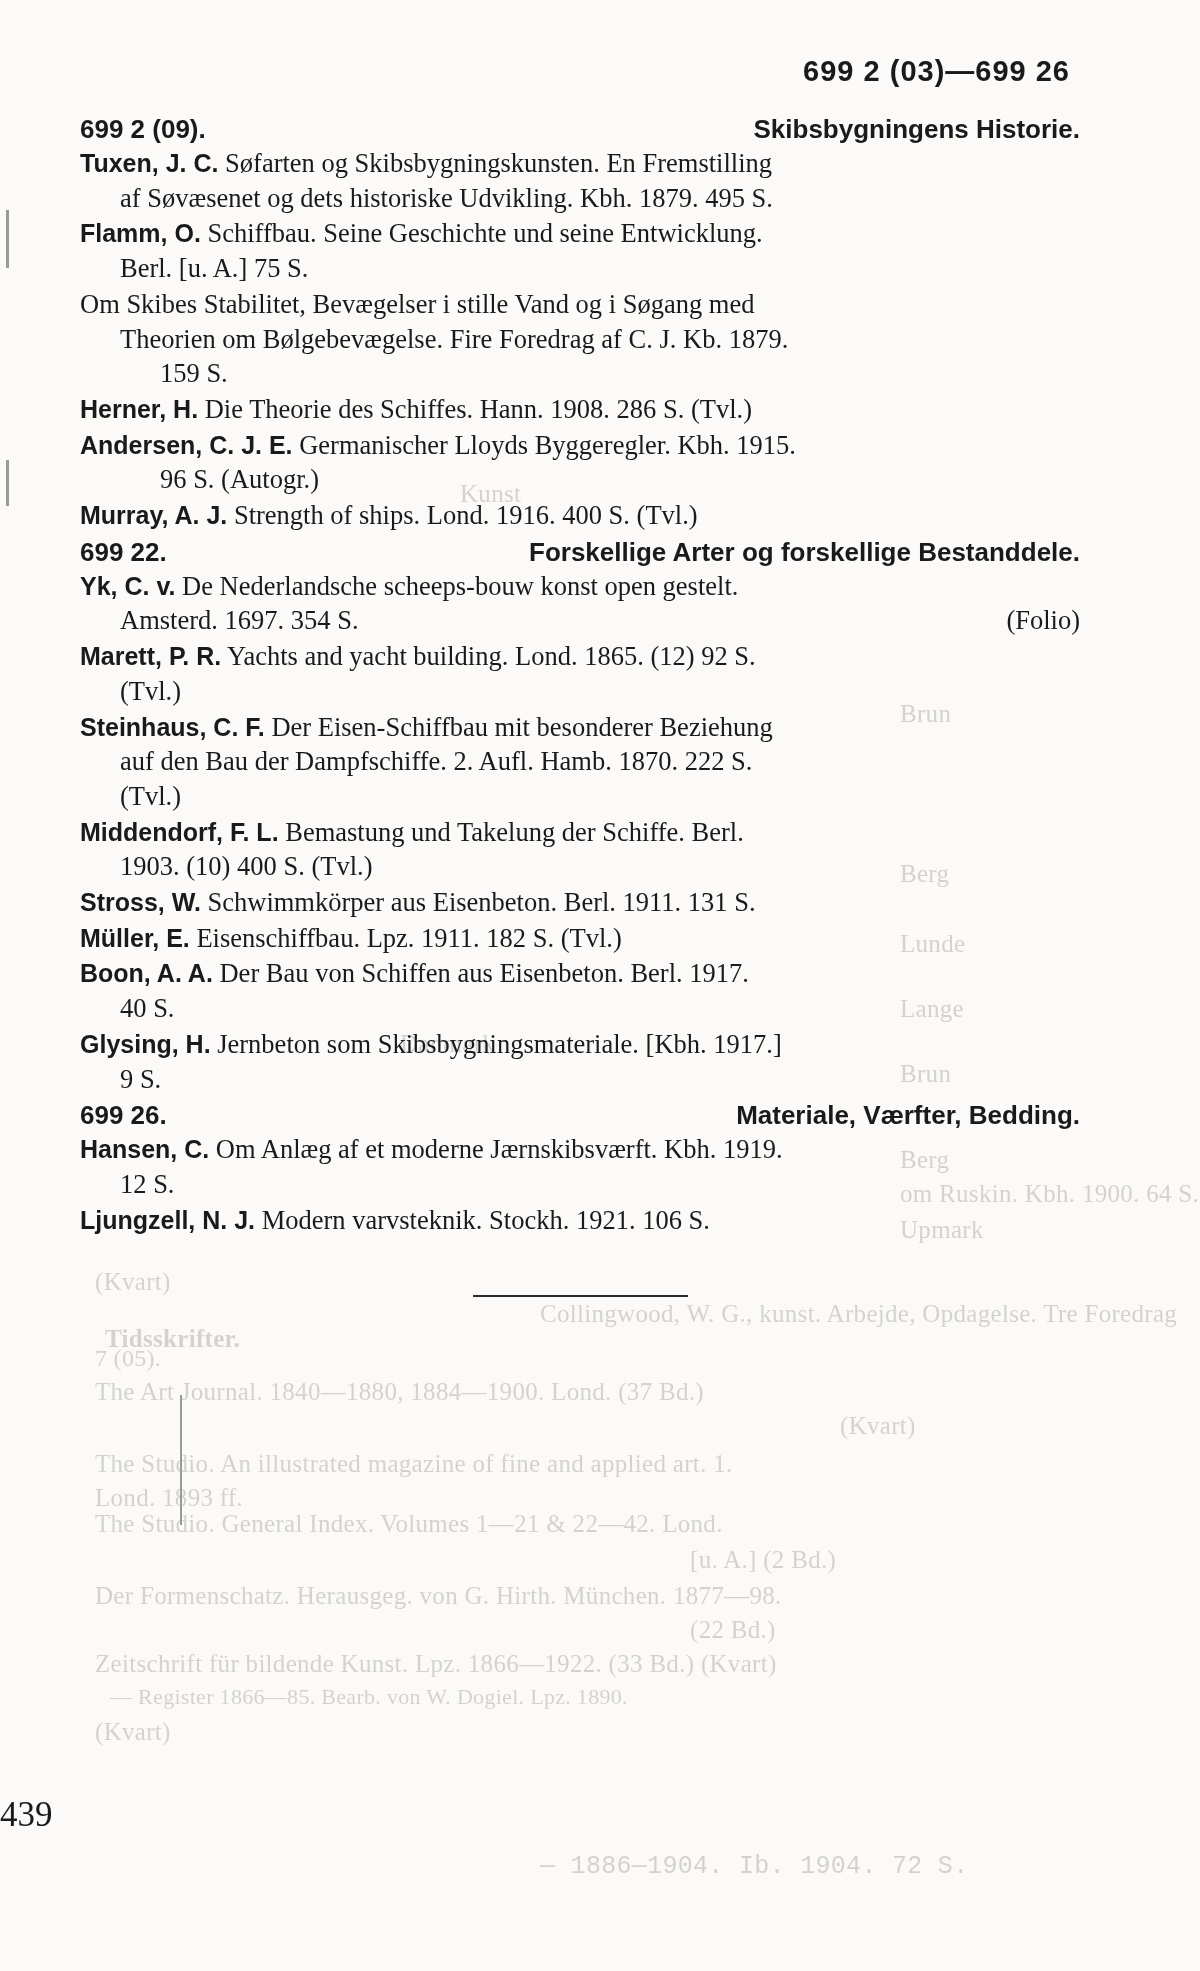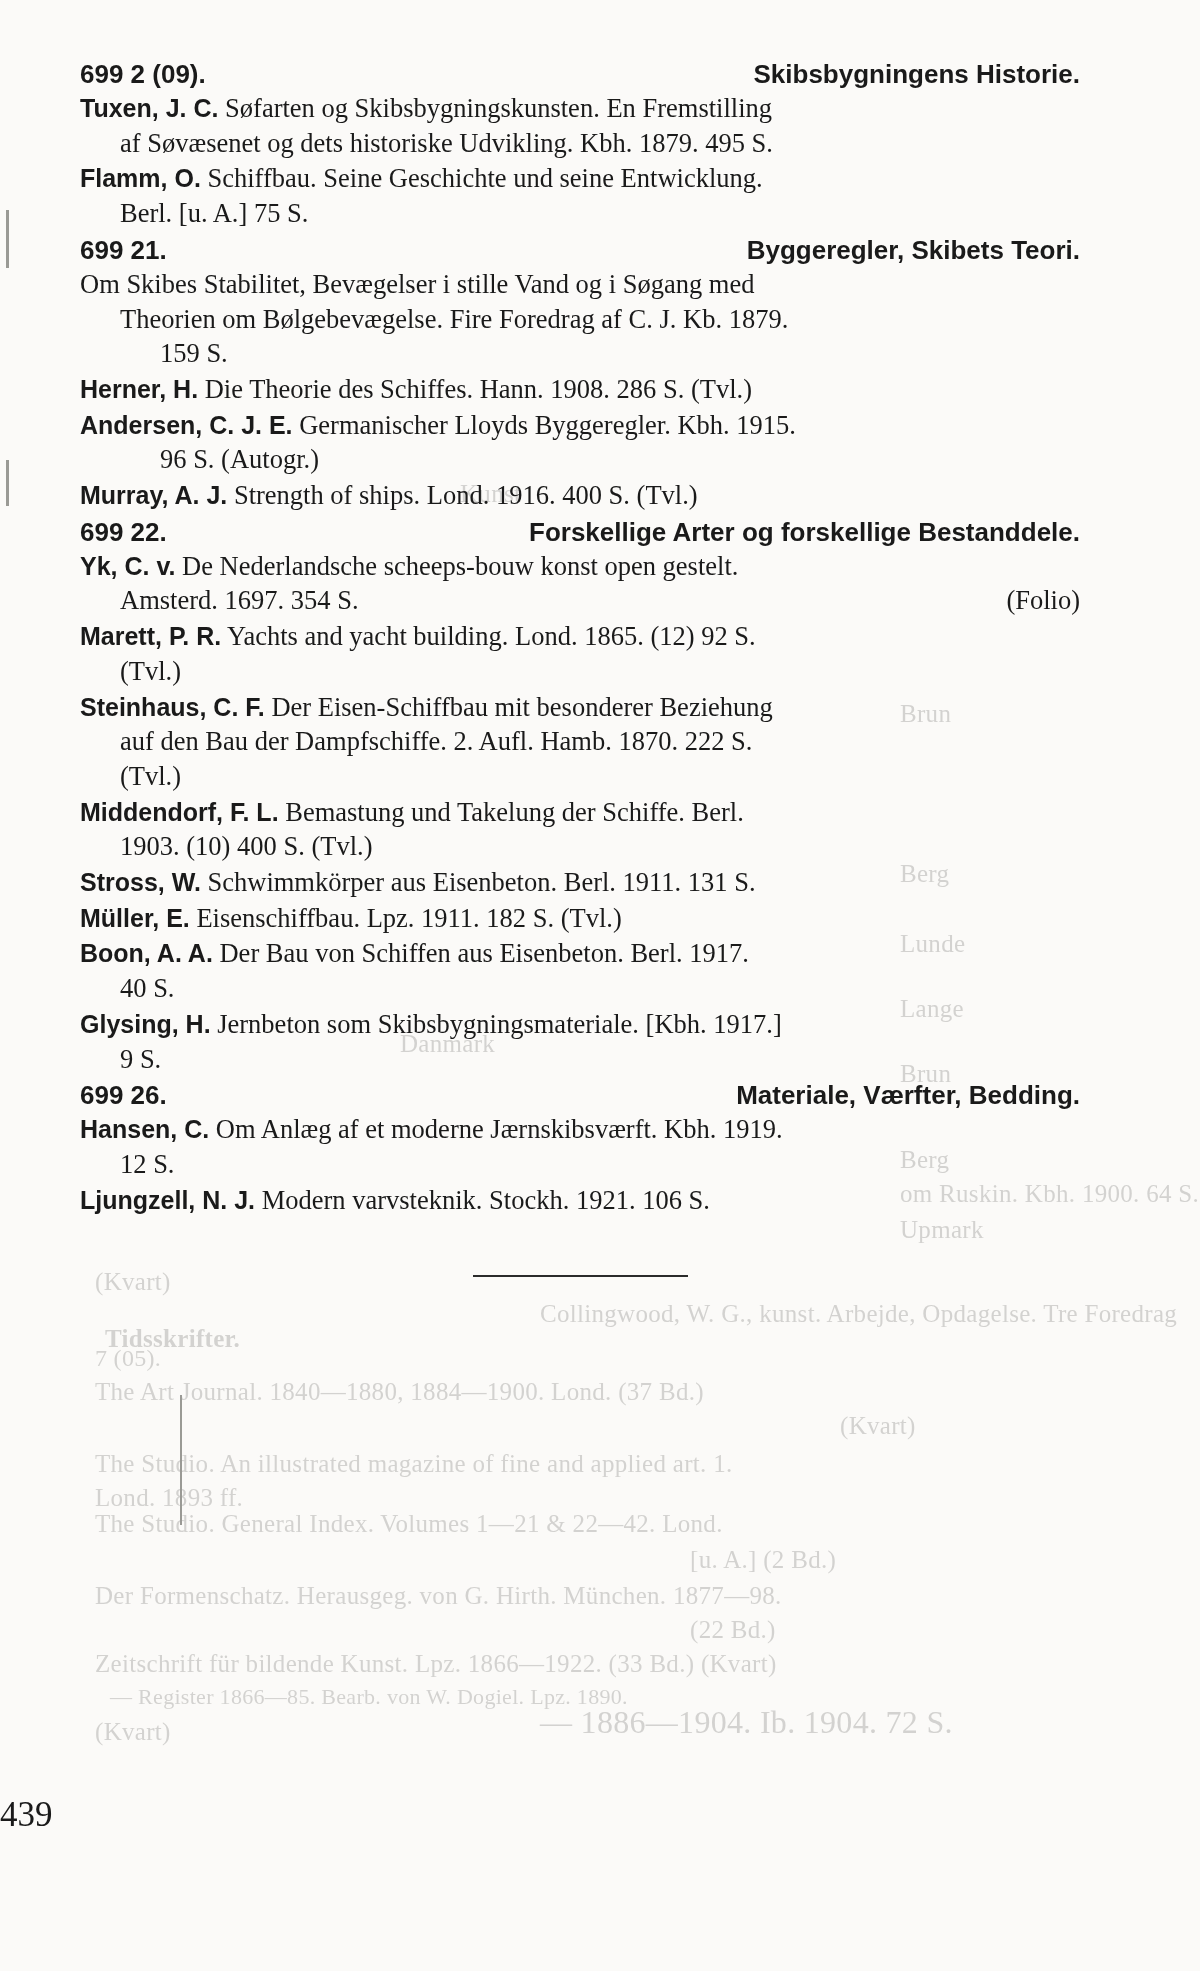--- a/index.html
+++ b/index.html
@@ -142,63 +142,60 @@
   <div class="ghost" style="left:840px; top:1412px; font-size:25px;">(Kvart)</div>
   <div class="ghost" style="left:95px; top:1450px; font-size:25px;">The Studio. An illustrated magazine of fine and applied art. 1.</div>
   <div class="ghost" style="left:95px; top:1484px; font-size:25px;">Lond. 1893 ff.</div>
   <div class="ghost" style="left:95px; top:1510px; font-size:25px;">The Studio. General Index. Volumes 1—21 &amp; 22—42. Lond.</div>
   <div class="ghost" style="left:690px; top:1546px; font-size:25px;">[u. A.] (2 Bd.)</div>
   <div class="ghost" style="left:95px; top:1582px; font-size:25px;">Der Formenschatz. Herausgeg. von G. Hirth. München. 1877—98.</div>
   <div class="ghost" style="left:690px; top:1616px; font-size:25px;">(22 Bd.)</div>
   <div class="ghost" style="left:95px; top:1650px; font-size:25px;">Zeitschrift für bildende Kunst. Lpz. 1866—1922. (33 Bd.) (Kvart)</div>
   <div class="ghost" style="left:110px; top:1684px; font-size:22px;">—  Register 1866—85. Bearb. von W. Dogiel. Lpz. 1890.</div>
   <div class="ghost" style="left:95px; top:1718px; font-size:25px;">(Kvart)</div>
-  <div class="ghost" style="left:540px; top:1704px; font-size:32px;">—  1886—1904. Ib. 1904. 72 S.</div>
+  <div class="ghost" style="left:540px; top:1852px; font-size:25px;font-family:Liberation Mono, monospace;">—  1886—1904. Ib. 1904. 72 S.</div>
   <div class="ghost" style="left:95px; top:1268px; font-size:25px;">(Kvart)</div>
   <div class="ghost" style="left:540px; top:1300px; font-size:25px;">Collingwood, W. G., kunst. Arbejde, Opdagelse. Tre Foredrag</div>
   <div class="ghost" style="left:900px; top:1180px; font-size:25px;">om Ruskin. Kbh. 1900. 64 S.</div>
   <div class="ghost" style="left:900px; top:1216px; font-size:25px;">Upmark</div>
   <div class="ghost" style="left:900px; top:1146px; font-size:25px;">Berg</div>
   <div class="ghost" style="left:900px; top:700px; font-size:25px;">Brun</div>
   <div class="ghost" style="left:460px; top:480px; font-size:25px;">Kunst</div>
   <div class="ghost" style="left:900px; top:860px; font-size:25px;">Berg</div>
   <div class="ghost" style="left:900px; top:930px; font-size:25px;">Lunde</div>
   <div class="ghost" style="left:900px; top:995px; font-size:25px;">Lange</div>
   <div class="ghost" style="left:900px; top:1060px; font-size:25px;">Brun</div>
   <div class="ghost" style="left:400px; top:1030px; font-size:25px;">Danmark</div>
 </div>
 
 <div class="edge-mark" style="left:6px; top:210px; width:3px; height:58px;"></div>
 <div class="edge-mark" style="left:6px; top:460px; width:3px; height:46px;"></div>
 <div class="edge-mark" style="left:180px; top:1395px; width:2px; height:130px;"></div>
 
 <div class="content">
 
+  <div class="running-head">699 2 (03)—699 26</div>
 
   <div class="headrow">
     <span class="cls">699 2 (09).</span>
     <span class="subj">Skibsbygningens Historie.</span>
   </div>
 
   <div class="entry">
     <span class="hang au">Tuxen, J. C.</span>
     <span class="ti">Søfarten og Skibsbygningskunsten. En Fremstilling</span>
     <div class="cont" style="padding-left:0">af Søvæsenet og dets historiske Udvikling. Kbh. 1879. 495 S.</div>
   </div>
 
   <div class="entry">
     <span class="hang au">Flamm, O.</span>
     <span class="ti">Schiffbau. Seine Geschichte und seine Entwicklung.</span>
     <div class="cont" style="padding-left:0">Berl. [u. A.] 75 S.</div>
   </div>
 
-  <div class="headrow">
-    <span class="cls">699 21.</span>
-    <span class="subj">Byggeregler, Skibets Teori.</span>
-  </div>
 
   <div class="entry">
     <span class="ti hang">Om Skibes Stabilitet, Bevægelser i stille Vand og i Søgang med</span>
     <div class="cont" style="padding-left:0">Theorien om Bølgebevægelse. Fire Foredrag af C. J. Kb. 1879.</div>
     <div class="cont">159 S.</div>
   </div>
 
   <div class="entry">
     <span class="hang au">Herner, H.</span>
     <span class="ti">Die Theorie des Schiffes. Hann. 1908. 286 S. (Tvl.)</span>

